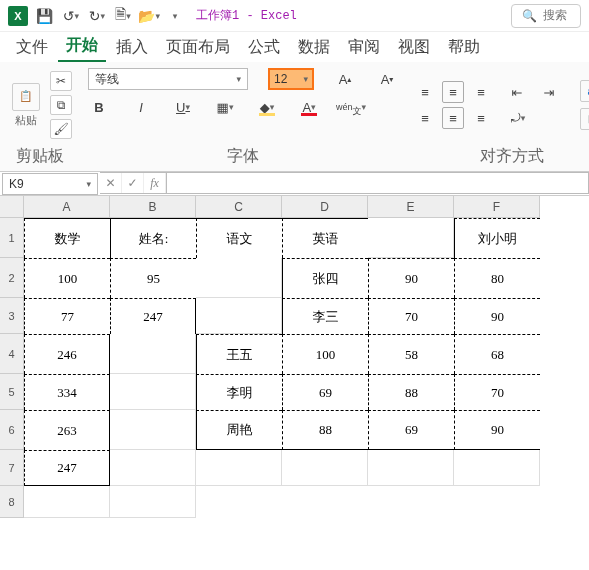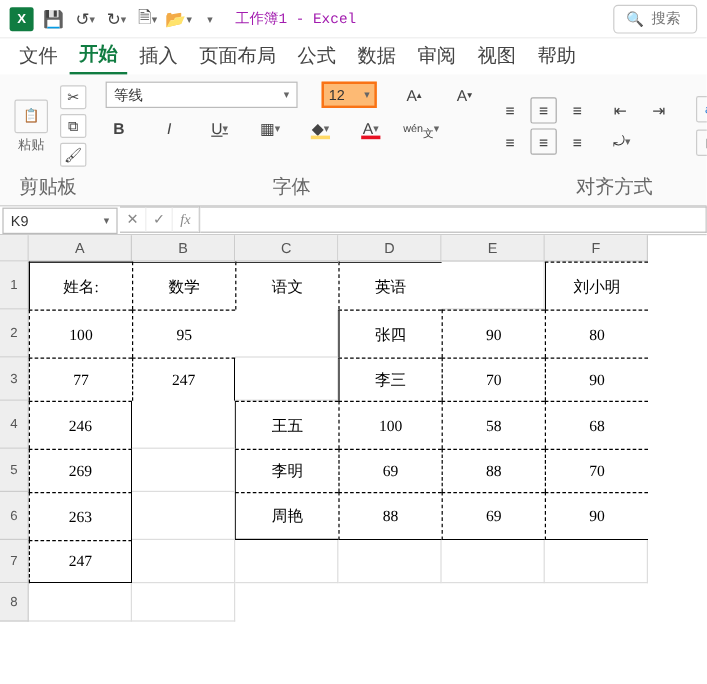--- a/index.html
+++ b/index.html
@@ -216,22 +216,22 @@
         <div class="rowhdr" style="height: 40px;">1</div>
         <div class="rowhdr" style="height: 40px;">2</div>
         <div class="rowhdr" style="height: 36px;">3</div>
         <div class="rowhdr" style="height: 40px;">4</div>
         <div class="rowhdr" style="height: 36px;">5</div>
         <div class="rowhdr" style="height: 40px;">6</div>
         <div class="rowhdr" style="height: 36px;">7</div>
         <div class="rowhdr" style="height: 32px;">8</div>
       </div>
     <div id="cells" style="display: grid; grid-template-columns: 86px 86px 86px 86px 86px 86px; grid-template-rows: 40px 40px 36px 40px 36px 40px 36px 32px;">
+        <div class="cell bl sBT">数学</div>
         <div class="cell sBT sBL">姓名:</div>
-        <div class="cell bl sBT">数学</div>
         <div class="cell bl sBT">语文</div>
         <div class="cell bl sBT">英语</div>
         <div class="cell gridline-r gridline-b"></div>
         <div class="cell bt sBL">刘小明</div>
         <div class="cell bt bl">100</div>
         <div class="cell bt bl">95</div>
         <div class="cell gridline-r gridline-b"></div>
         <div class="cell bt sBL">张四</div>
         <div class="cell bt bl">90</div>
         <div class="cell bt bl">80</div>
@@ -240,21 +240,21 @@
         <div class="cell gridline-r gridline-b"></div>
         <div class="cell bt sBL">李三</div>
         <div class="cell bt bl">70</div>
         <div class="cell bt bl">90</div>
         <div class="cell bt bl sBR">246</div>
         <div class="cell gridline-r gridline-b"></div>
         <div class="cell bt sBL">王五</div>
         <div class="cell bt bl">100</div>
         <div class="cell bt bl">58</div>
         <div class="cell bt bl">68</div>
-        <div class="cell bt bl sBR">269</div>
+        <div class="cell bt bl sBR">334</div>
         <div class="cell gridline-r gridline-b"></div>
         <div class="cell bt sBL">李明</div>
         <div class="cell bt bl">69</div>
         <div class="cell bt bl">88</div>
         <div class="cell bt bl">70</div>
         <div class="cell bt bl sBR">263</div>
         <div class="cell gridline-r gridline-b"></div>
         <div class="cell bt sBB sBL">周艳</div>
         <div class="cell bt bl sBB">88</div>
         <div class="cell bt bl sBB">69</div>

